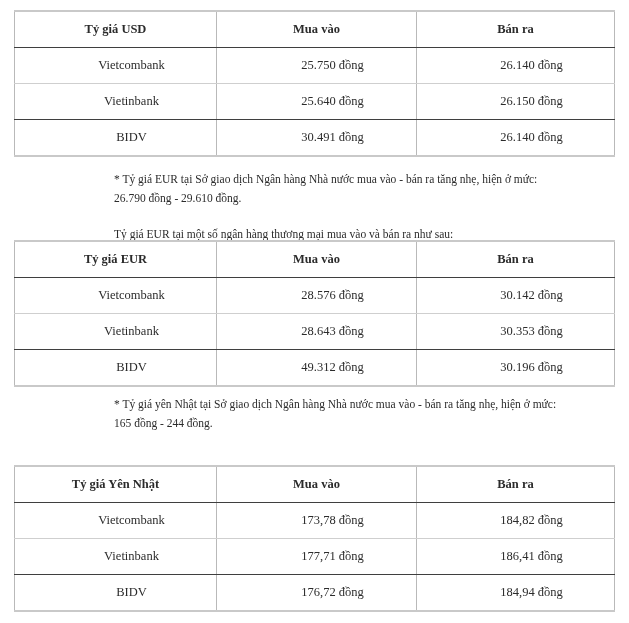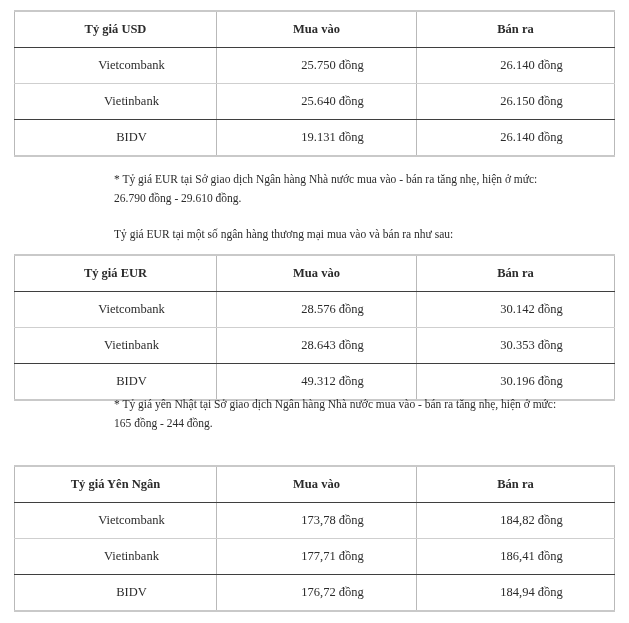--- a/index.html
+++ b/index.html
@@ -78,21 +78,21 @@
   .note-block p {
     margin: 0;
     font-family: Liberation Serif, serif;
   }
   .note-block p.spaced {
     margin-top: 17px;
   }
 
   
   #table-usd { top: 10px; }
-  #table-eur { top: 254px; }
+  #table-eur { top: 240px; }
   #table-jpy { top: 465px; }
   #note-eur  { top: 170px; }
   #note-jpy  { top: 395px; }
 </style>
 </head>
 <body>
 
 <div class="page">
 
   <table class="rate-table" id="table-usd">
@@ -114,21 +114,21 @@
         <td>25.750 đồng</td>
         <td>26.140 đồng</td>
       </tr>
       <tr class="alt">
         <td>Vietinbank</td>
         <td>25.640 đồng</td>
         <td>26.150 đồng</td>
       </tr>
       <tr>
         <td>BIDV</td>
-        <td>19.131 đồng</td>
+        <td>30.491 đồng</td>
         <td>26.140 đồng</td>
       </tr>
     </tbody>
   </table>
 
   <div class="note-block" id="note-eur">
     <p>* Tỷ giá EUR tại Sở giao dịch Ngân hàng Nhà nước mua vào - bán ra tăng nhẹ, hiện ở mức: 26.790 đồng - 29.610 đồng.</p>
     <p class="spaced">Tỷ giá EUR tại một số ngân hàng thương mại mua vào và bán ra như sau:</p>
   </div>
 
@@ -169,21 +169,21 @@
   </div>
 
   <table class="rate-table" id="table-jpy">
     <colgroup>
         <col class="c1">
         <col class="c2">
         <col class="c3">
       </colgroup>
     <thead>
       <tr>
-        <th>Tỷ giá Yên Ngân</th>
+        <th>Tỷ giá Yên Nhật</th>
         <th>Mua vào</th>
         <th>Bán ra</th>
       </tr>
     </thead>
     <tbody>
       <tr>
         <td>Vietcombank</td>
         <td>173,78 đồng</td>
         <td>184,82 đồng</td>
       </tr>

